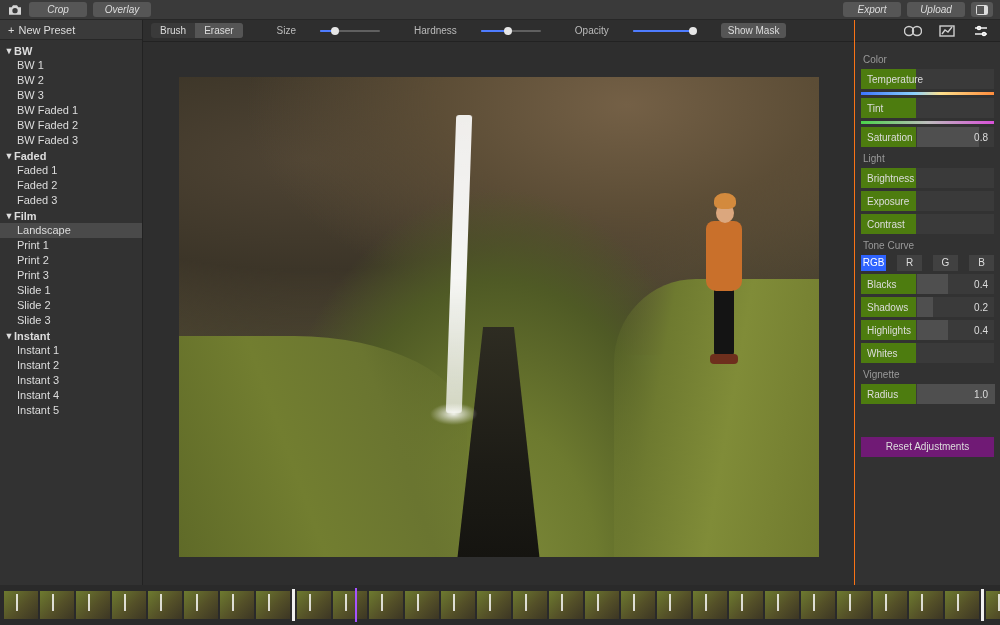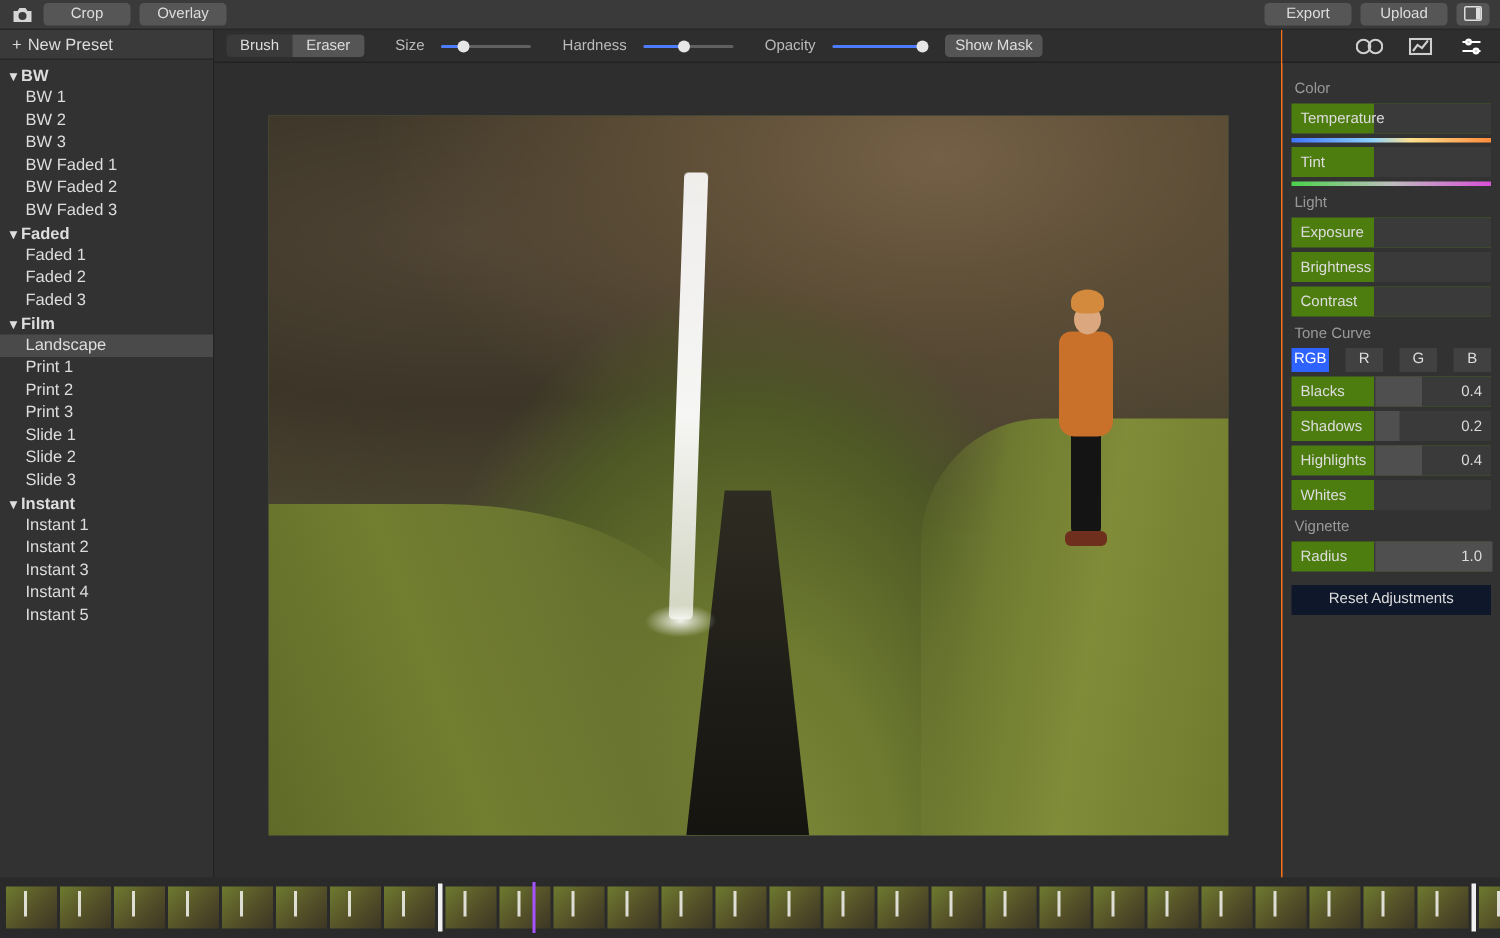--- a/index.html
+++ b/index.html
@@ -1,38 +1,38 @@
 <!DOCTYPE html>
 <html><head>
 <meta charset="utf-8">
 <style>
 * { margin: 0; padding: 0; box-sizing: border-box; font-family: -apple-system, "Helvetica Neue", Arial, sans-serif; font-size: 11px; color: #ddd; user-select: none; }
 body { width: 1000px; height: 625px; background: #2e2e2e; display: flex; flex-direction: column; overflow: hidden; }
 
 .topbar { height: 20px; background: #3a3a3a; display: flex; align-items: center; padding: 0 4px; border-bottom: 1px solid #272727; }
 .topbar .spacer { flex: 1; }
-.topbar .btn { height: 15px; line-height: 15px; background: #565656; border-radius: 3px; margin: 0 3px; text-align: center; font-size: 10px; cursor: pointer; }
+.topbar .btn { height: 15px; line-height: 15px; background: #565656; border-radius: 3px; margin: 0 3px; text-align: center; font-size: 10px; cursor: pointer; font-style: italic; }
 .topbar .btn.small { width: 22px; }
 .topbar .btn.wide  { width: 58px; }
 .topbar .camera-icon { width: 22px; height: 15px; display: flex; align-items: center; justify-content: center; }
 .topbar .camera-icon svg { width: 16px; height: 12px; fill: #d5d5d5; }
 
 .mid { flex: 1; display: flex; min-height: 0; }
 
 .sidebar-l { width: 143px; background: #323232; display: flex; flex-direction: column; border-right: 1px solid #222; }
 .newpreset-bar { height: 20px; background: #3a3a3a; display: flex; align-items: center; padding-left: 8px; font-size: 11px; cursor: pointer; border-bottom: 1px solid #272727; }
 .newpreset-bar span.plus { margin-right: 4px; font-size: 11px; }
 .preset-tree { flex: 1; overflow: auto; padding-top: 3px; }
 .preset-group { display: flex; align-items: center; height: 15px; padding-left: 4px; font-weight: 600; cursor: pointer; }
 .preset-group .tri { width: 10px; text-align: center; font-size: 9px; }
 .preset-item { height: 15px; line-height: 15px; padding-left: 17px; cursor: pointer; }
 .preset-item.selected { background: #4a4a4a; }
 
 .center { flex: 1; display: flex; flex-direction: column; background: #2e2e2e; }
-.brushbar { height: 22px; display: flex; align-items: center; padding: 0 8px; border-bottom: 1px solid #222; background: #2e2e2e; gap: 11px; }
+.brushbar { height: 22px; display: flex; align-items: center; padding: 0 8px; border-bottom: 1px solid #222; background: #2e2e2e; gap: 24px; }
 .brush-seg { display: flex; background: #3a3a3a; border-radius: 3px; overflow: hidden; }
 .brush-seg div { padding: 2px 9px; font-size: 10px; cursor: pointer; }
 .brush-seg div.active { background: #555; }
 .brush-label { font-size: 10px; color: #bbb; margin-left: 10px; }
 .brush-slider { position: relative; width: 60px; height: 14px; }
 .brush-slider .track { position: absolute; top: 6px; left: 0; right: 0; height: 2px; background: #606060; border-radius: 1px; }
 .brush-slider .fill  { position: absolute; top: 6px; left: 0; height: 2px; background: #4e7cff; border-radius: 1px; }
 .brush-slider .knob  { position: absolute; top: 3px; width: 8px; height: 8px; border-radius: 50%; background: #e6e6e6; margin-left: -4px; }
 .show-mask { background: #555; border-radius: 3px; padding: 2px 7px; font-size: 10px; cursor: pointer; margin-left: 4px; }
 .canvas-wrap { flex: 1; display: flex; align-items: flex-start; justify-content: center; padding: 35px 0 0 0; }
@@ -69,21 +69,21 @@
 .adj-fill { position: absolute; right: 0; top: 0; bottom: 0; background: #4f4f4f; }
 
 .grad-bar { height: 3px; margin-top: 0; margin-bottom: 3px; }
 .grad-temp { background: linear-gradient(to right,#3c74ff,#8cd2ff 40%,#ffe08c 60%,#ff8c3c); }
 .grad-tint { background: linear-gradient(to right,#4bd24b,#bdbdbd 50%,#d850d8); }
 
 .tone-seg { display: flex; margin-bottom: 3px; gap: 10px; }
 .tone-seg div { flex: 1; height: 16px; line-height: 16px; text-align: center; font-size: 10px; background: #414141; cursor: pointer; }
 .tone-seg div + div { margin-left: 1px; }
 .tone-seg div.sel { background: #2e63ff; color: #fff; }
-.reset-btn { height: 20px; background: #0f172a; text-align: center; line-height: 20px; font-size: 10px; cursor: pointer; }
+.reset-btn { height: 20px; background: #701a75; text-align: center; line-height: 20px; font-size: 10px; cursor: pointer; margin-top: 24px; }
 
 .filmstrip { height: 40px; background: #2a2a2a; display: flex; align-items: center; padding: 0 4px; gap: 2px; overflow: hidden; }
 .thumb { flex: 0 0 34px; height: 28px; background:
             linear-gradient(135deg,#6d7a2f 0%, #545028 55%, #3c3624 100%);
          position: relative; }
 .thumb::after { content:""; position:absolute; left:34%; top:10%; width:2px; height:60%; background:rgba(255,255,255,0.8); }
 .range-marker { width: 3px; height: 32px; background: #f0f0f0; flex: 0 0 3px; }
 .play-marker  { position: absolute; width: 2px; height: 34px; background: #a553ff; }
 </style>
 </head>
@@ -231,29 +231,35 @@
       <div class="adj-row">
         <div class="adj-slot"></div>
           <span class="name">Temperature</span>
       </div>
       <div class="grad-bar grad-temp"></div>
       <div class="adj-row">
         <div class="adj-slot"></div>
           <span class="name">Tint</span>
       </div>
       <div class="grad-bar grad-tint"></div>
+      <div class="adj-row">
+        <div class="adj-slot"></div>
+          <div class="adj-fill" id="fill-sat" style="left: 56px; right: auto; width: 62.4px;"></div>
+        <span class="name">Saturation</span>
+        <span class="val">0.8</span>
+      </div>
 
       <div class="sec-label">Light</div>
       <div class="adj-row">
           <div class="adj-slot"></div>
+          <span class="name">Brightness</span>
+        </div>
+      <div class="adj-row">
+          <div class="adj-slot"></div>
           <span class="name">Exposure</span>
-        </div>
-      <div class="adj-row">
-          <div class="adj-slot"></div>
-          <span class="name">Brightness</span>
         </div>
       <div class="adj-row">
           <div class="adj-slot"></div>
           <span class="name">Contrast</span>
         </div>
 
       <div class="sec-label">Tone Curve</div>
       <div class="tone-seg">
         <div class="sel">RGB</div>
         <div>R</div>

